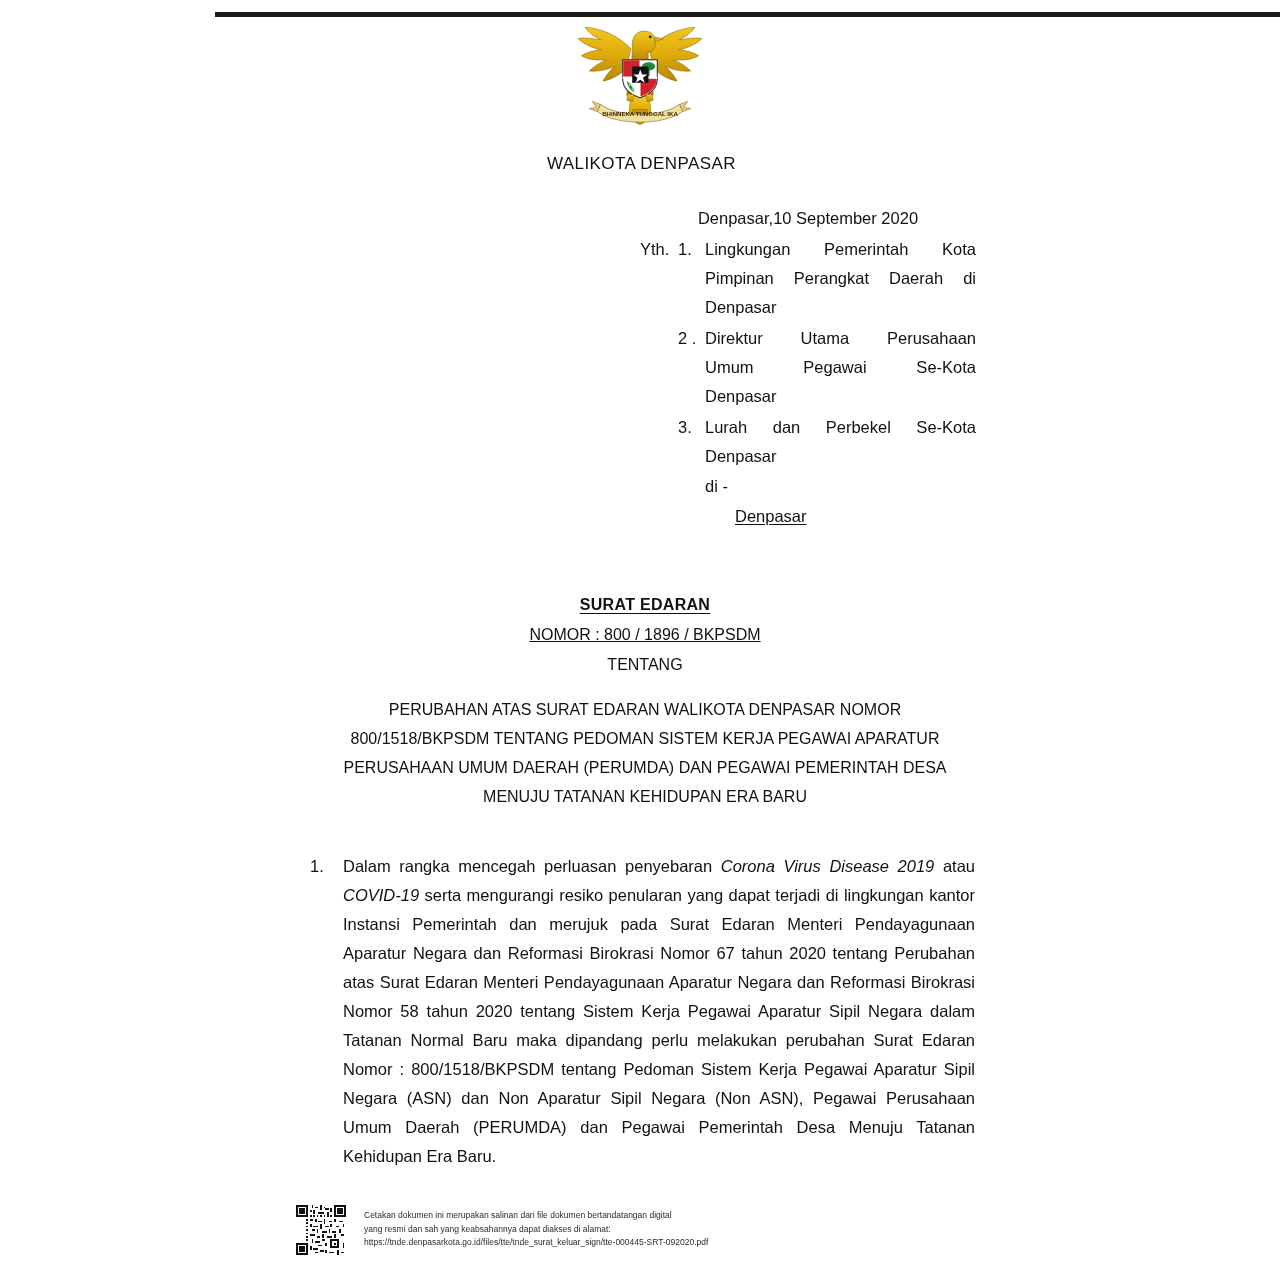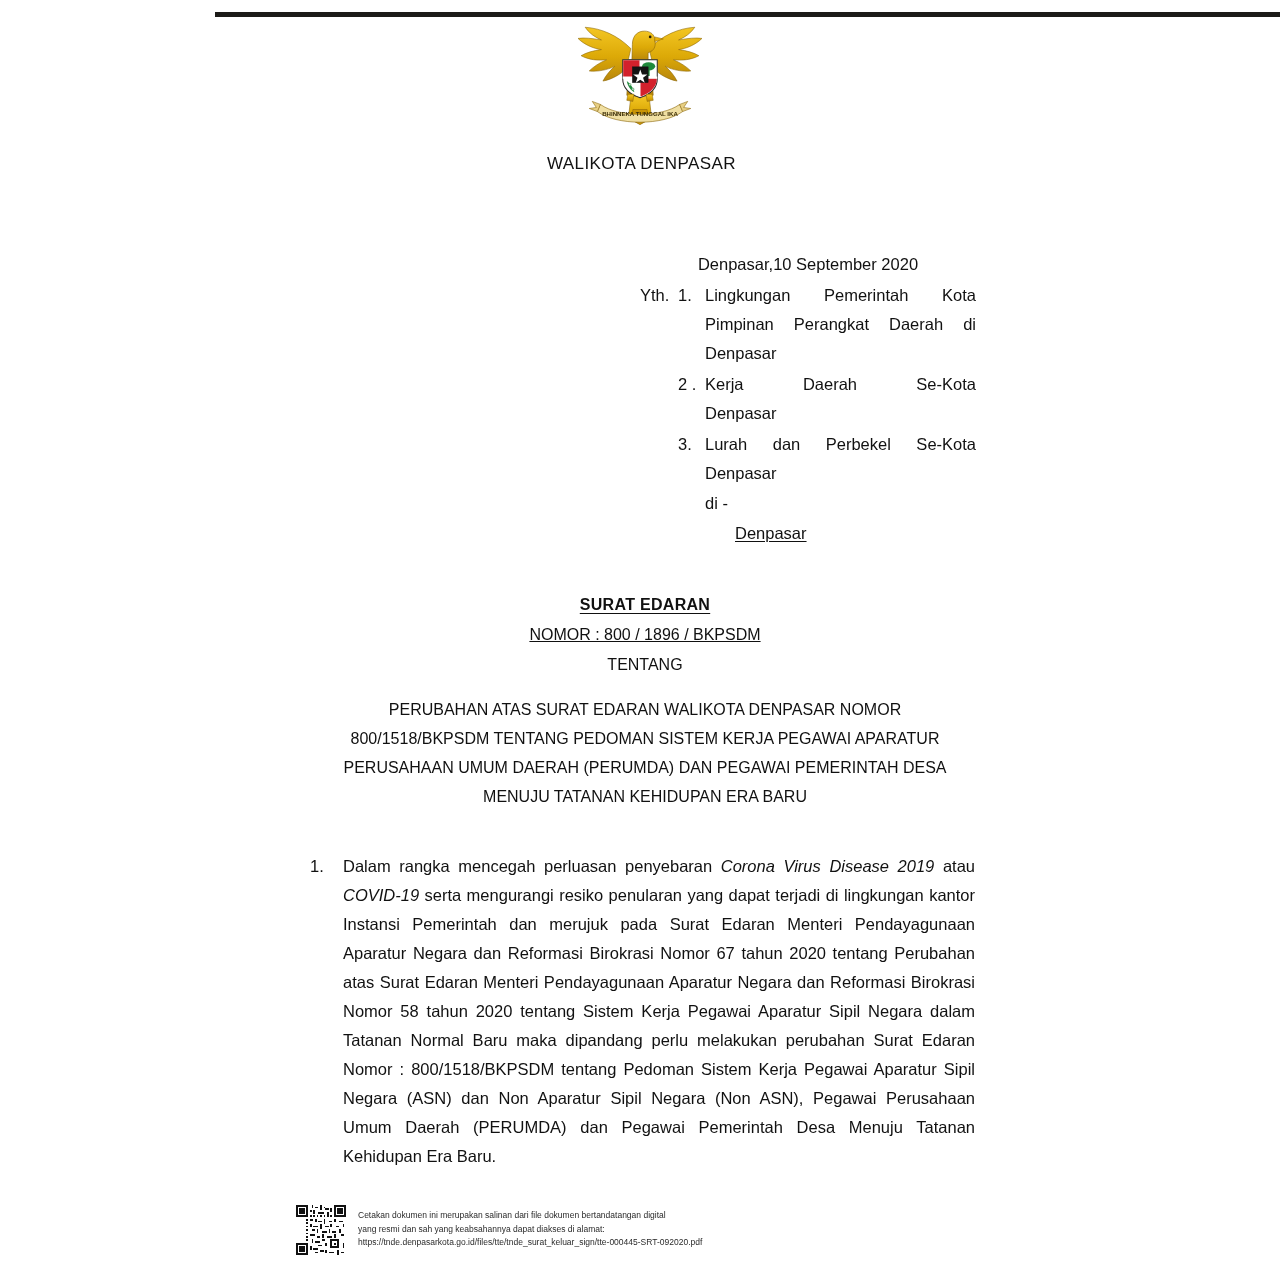--- a/index.html
+++ b/index.html
@@ -48,21 +48,20 @@
     white-space: nowrap;
   }
 
   
   #address-block {
     position: absolute;
     left: 640px; top: 192px;
     width: 336px;
     font-size: 16.5px;
     line-height: 29px;
-    margin-top: 46px;
   }
   #date-line { text-align: center; white-space: nowrap; }
   #kepada-line { text-align: center; margin-top: 18px; }
 
   .addr-row { display: flex; margin-top: 2px; }
   .addr-lead { width: 38px; flex: none; white-space: nowrap; }
   .addr-num  { width: 27px; flex: none; white-space: nowrap; }
   .addr-body { flex: 1; }
   .addr-body .j { text-align: justify; text-align-last: justify; }
   .addr-body .l { text-align: left; }
@@ -103,21 +102,21 @@
   .para-num { width: 33px; flex: none; }
   .para-text { flex: 1; text-align: justify; }
   .para-text i { font-style: italic; }
 
   
   #footer {
     position: absolute;
     left: 296px; top: 1193px;
     display: flex;
     align-items: flex-start;
-    gap: 12px;
+    gap: 18px;
   }
   #qr { width: 50px; height: 50px; display: block; }
   #footer-text {
     font-size: 8.5px;
     line-height: 13.5px;
     color: #2a2a2a;
     padding-top: 4px;
     white-space: nowrap;
   }
 </style>
@@ -213,21 +212,22 @@
         <div class="j">Lingkungan Pemerintah Kota</div>
         <div class="j">Pimpinan Perangkat Daerah di</div>
         <div class="l">Denpasar</div>
       </div>
     </div>
 
     <div class="addr-row">
       <div class="addr-lead"></div>
       <div class="addr-num">2 .</div>
       <div class="addr-body">
-        <div class="j">Kerja Daerah Se-Kota</div>
+        <div class="j">Direktur Utama Perusahaan</div>
+        <div class="j">Umum Pegawai Se-Kota</div>
         <div class="l">Denpasar</div>
       </div>
     </div>
 
     <div class="addr-row">
       <div class="addr-lead"></div>
       <div class="addr-num">3.</div>
       <div class="addr-body">
         <div class="j">Lurah dan Perbekel Se-Kota</div>
         <div class="l">Denpasar</div>

